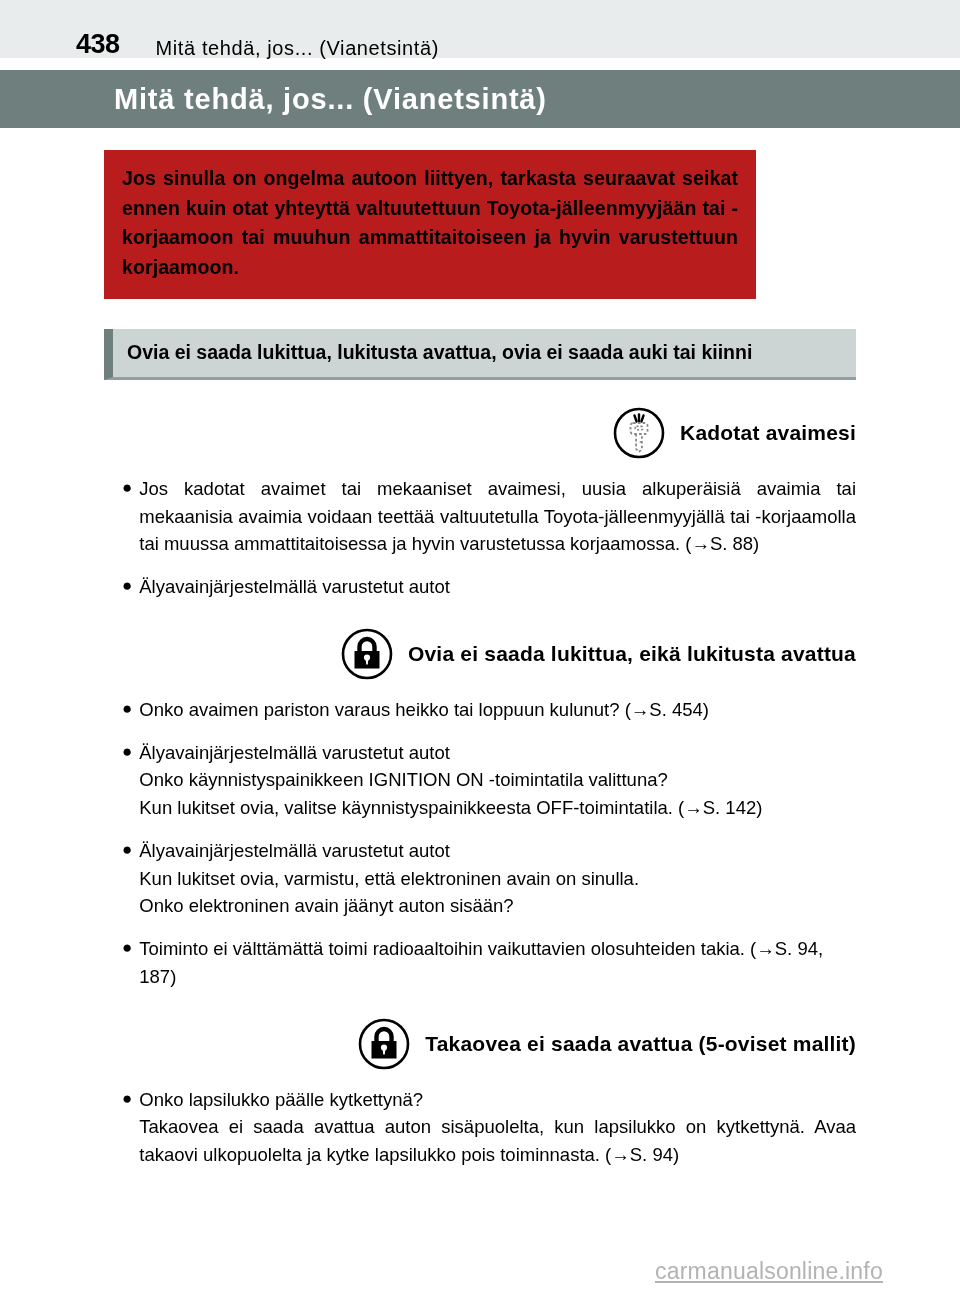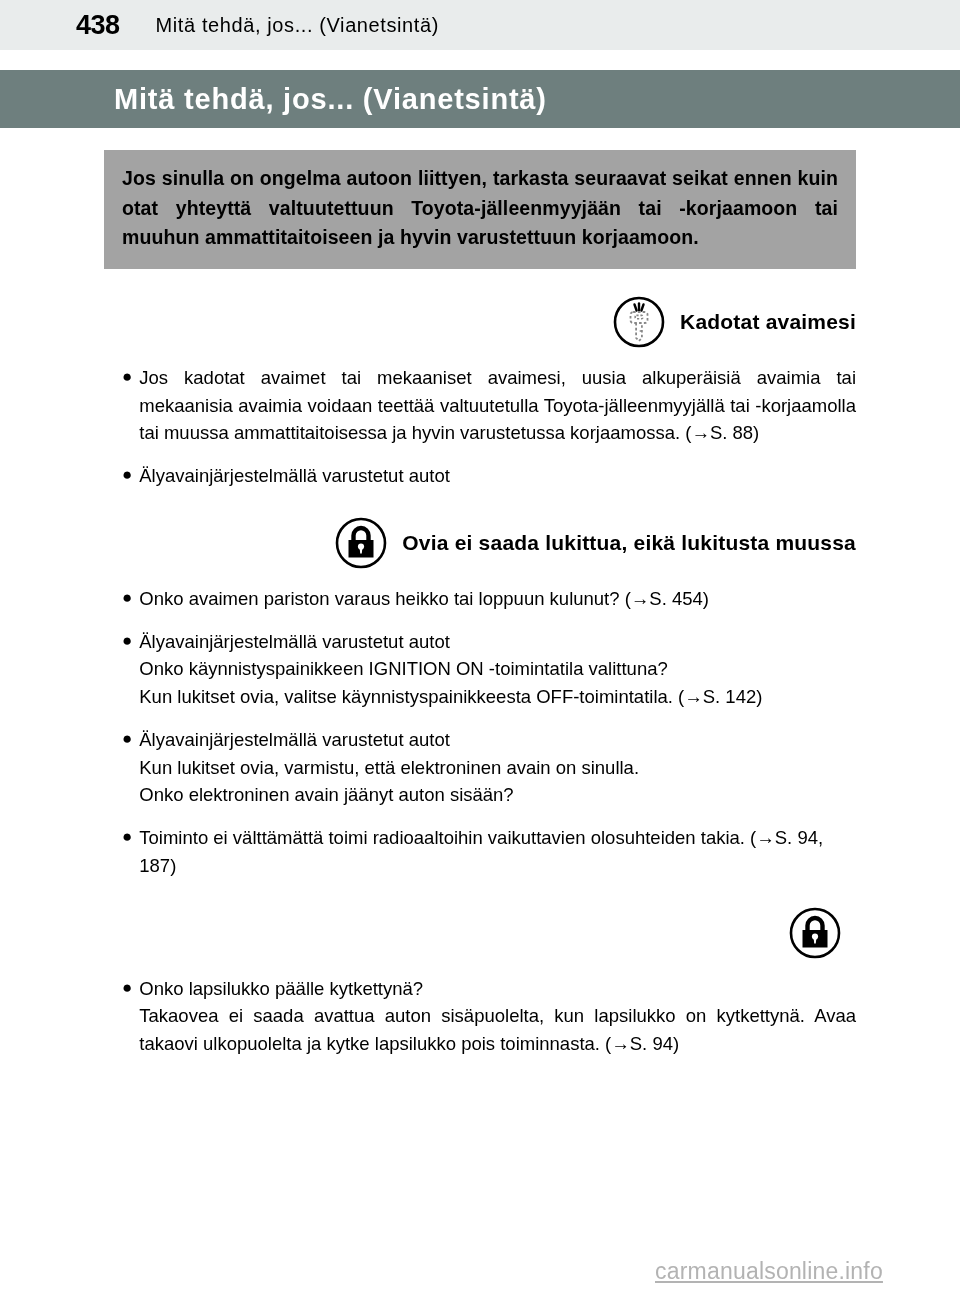--- a/index.html
+++ b/index.html
@@ -14,24 +14,24 @@
     font-family: "Liberation Sans", sans-serif;
     color: #000000;
     overflow: hidden;
   }
 
   
   .page-header {
     position: absolute;
     left: 0; top: 0;
     width: 960px;
-    height: 50px;
+    height: 58px;
     background: #e9ecec;
     display: flex;
-    align-items: center;
+    align-items: flex-end;
   }
   .page-number {
     font-size: 27px;
     font-weight: bold;
     letter-spacing: -0.5px;
     margin-left: 76px;
     line-height: 1;
   }
   .header-title {
     font-size: 20px;
@@ -62,24 +62,24 @@
   
   .content {
     position: absolute;
     left: 104px;
     top: 150px;
     width: 752px;
   }
 
   
   .intro-box {
-    background: #a3a3a3;
+    background: #b91c1c;
     padding: 14px 18px 16px 18px;
     box-sizing: border-box;
-    width: 752px;
+    width: 652px;
   }
   .intro-box p {
     margin: 0;
     font-size: 19.5px;
     font-weight: bold;
     line-height: 1.52;
     text-align: justify;
     text-align-last: left;
     letter-spacing: 0.1px;
   }
@@ -178,20 +178,23 @@
 <div class="chapter-banner">
   <span class="chapter-banner-title">Mitä tehdä, jos... (Vianetsintä)</span>
 </div>
 
 <div class="content">
 
   <div class="intro-box">
     <p>Jos sinulla on ongelma autoon liittyen, tarkasta seuraavat seikat ennen kuin otat yhteyttä valtuutettuun Toyota-jälleenmyyjään tai -korjaamoon tai muuhun ammattitaitoiseen ja hyvin varustettuun korjaamoon.</p>
   </div>
 
+  <div class="section-bar">
+    <h2>Ovia ei saada lukittua, lukitusta avattua, ovia ei saada auki tai kiinni</h2>
+  </div>
 
   <div class="topic-block">
     <div class="topic">
       <span class="topic-icon">
         <svg width="54" height="54" viewBox="0 0 54 54" aria-hidden="true">
           <circle cx="27" cy="27" r="24" fill="#ffffff" stroke="#000000" stroke-width="2.6"></circle>
 
           <path d="M22.5 9.5 L24.6 15.5" stroke="#000000" stroke-width="2.4" stroke-linecap="round"></path>
           <path d="M27 8.4 L27 15" stroke="#000000" stroke-width="2.4" stroke-linecap="round"></path>
           <path d="M31.5 9.5 L29.4 15.5" stroke="#000000" stroke-width="2.4" stroke-linecap="round"></path>
@@ -227,21 +230,21 @@
     <div class="topic">
       <span class="topic-icon">
         <svg width="54" height="54" viewBox="0 0 54 54" aria-hidden="true">
           <circle cx="27" cy="27" r="24" fill="#ffffff" stroke="#000000" stroke-width="2.6"></circle>
           <path d="M19.5 24 L19.5 19.5 A7.5 7.5 0 0 1 34.5 19.5 L34.5 24" fill="none" stroke="#000000" stroke-width="4.4"></path>
           <rect x="14.5" y="24" width="25" height="17.5" fill="#000000"></rect>
           <circle cx="27" cy="30.6" r="3.1" fill="#ffffff"></circle>
           <path d="M25.6 31.6 L28.4 31.6 L27.8 37.4 L26.2 37.4 Z" fill="#ffffff"></path>
         </svg>
       </span>
-      <h3>Ovia ei saada lukittua, eikä lukitusta muussa</h3>
+      <h3>Ovia ei saada lukittua, eikä lukitusta avattua</h3>
     </div>
 
     <div class="bullet">
       <span class="bullet-dot">●</span>
       <div class="bullet-body">
         <p class="line">Onko avaimen pariston varaus heikko tai loppuun kulunut? (→S. 454)</p>
       </div>
     </div>
 
     <div class="bullet">
@@ -274,20 +277,21 @@
     <div class="topic">
       <span class="topic-icon">
         <svg width="54" height="54" viewBox="0 0 54 54" aria-hidden="true">
           <circle cx="27" cy="27" r="24" fill="#ffffff" stroke="#000000" stroke-width="2.6"></circle>
           <path d="M19.5 24 L19.5 19.5 A7.5 7.5 0 0 1 34.5 19.5 L34.5 24" fill="none" stroke="#000000" stroke-width="4.4"></path>
           <rect x="14.5" y="24" width="25" height="17.5" fill="#000000"></rect>
           <circle cx="27" cy="30.6" r="3.1" fill="#ffffff"></circle>
           <path d="M25.6 31.6 L28.4 31.6 L27.8 37.4 L26.2 37.4 Z" fill="#ffffff"></path>
         </svg>
       </span>
+      <h3>Takaovea ei saada avattua (5-oviset mallit)</h3>
     </div>
 
     <div class="bullet">
       <span class="bullet-dot">●</span>
       <div class="bullet-body">
         <p class="line">Onko lapsilukko päälle kytkettynä?</p>
         <p class="line just">Takaovea ei saada avattua auton sisäpuolelta, kun lapsilukko on kytkettynä. Avaa takaovi ulkopuolelta ja kytke lapsilukko pois toiminnasta. (→S. 94)</p>
       </div>
     </div>
   </div>

